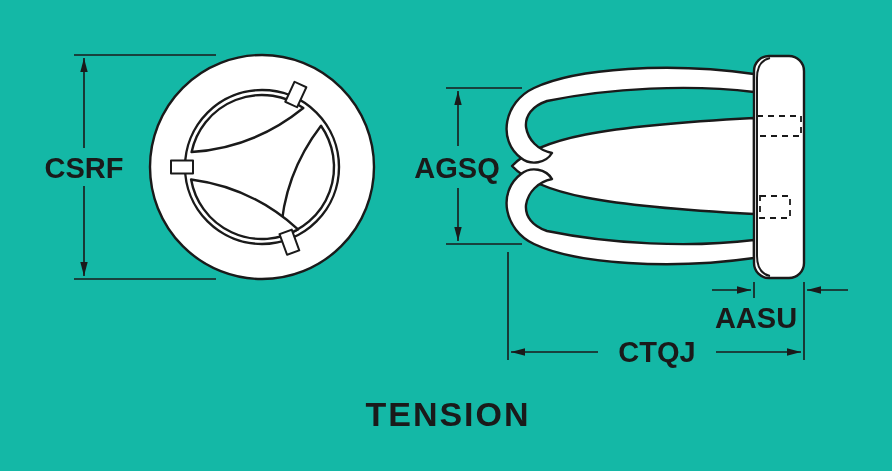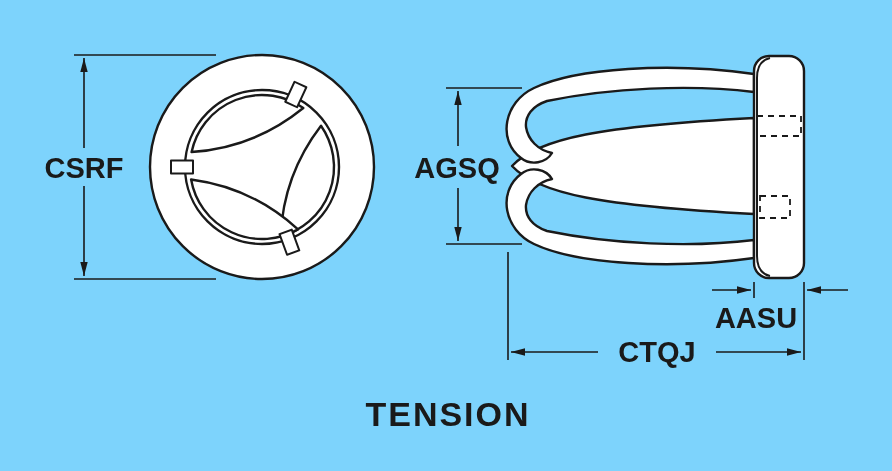--- a/index.html
+++ b/index.html
@@ -1,19 +1,19 @@
 <!DOCTYPE html>
 <html><head>
 <meta charset="utf-8">
 <style>
   html,body{margin:0;padding:0;background:#ffffff;}
   .stage{
     position:relative;
     width:892px;height:471px;
-    background:#7dd3fc;
+    background:#14b8a6;
     overflow:hidden;
     font-family:"Liberation Sans", sans-serif;
   }
   svg{position:absolute;left:0;top:0;}
   .outline{fill:#ffffff;stroke:#1a1a1a;stroke-width:2.4;stroke-linejoin:round;}
   .thin{fill:none;stroke:#1a1a1a;stroke-width:2;}
   .hidden-line{fill:none;stroke:#1a1a1a;stroke-width:1.8;stroke-dasharray:6 5;}
   .dim{stroke:#1a1a1a;stroke-width:1.6;fill:none;}
   .ext{stroke:#1a1a1a;stroke-width:1.6;fill:none;}
   .dim-label{

